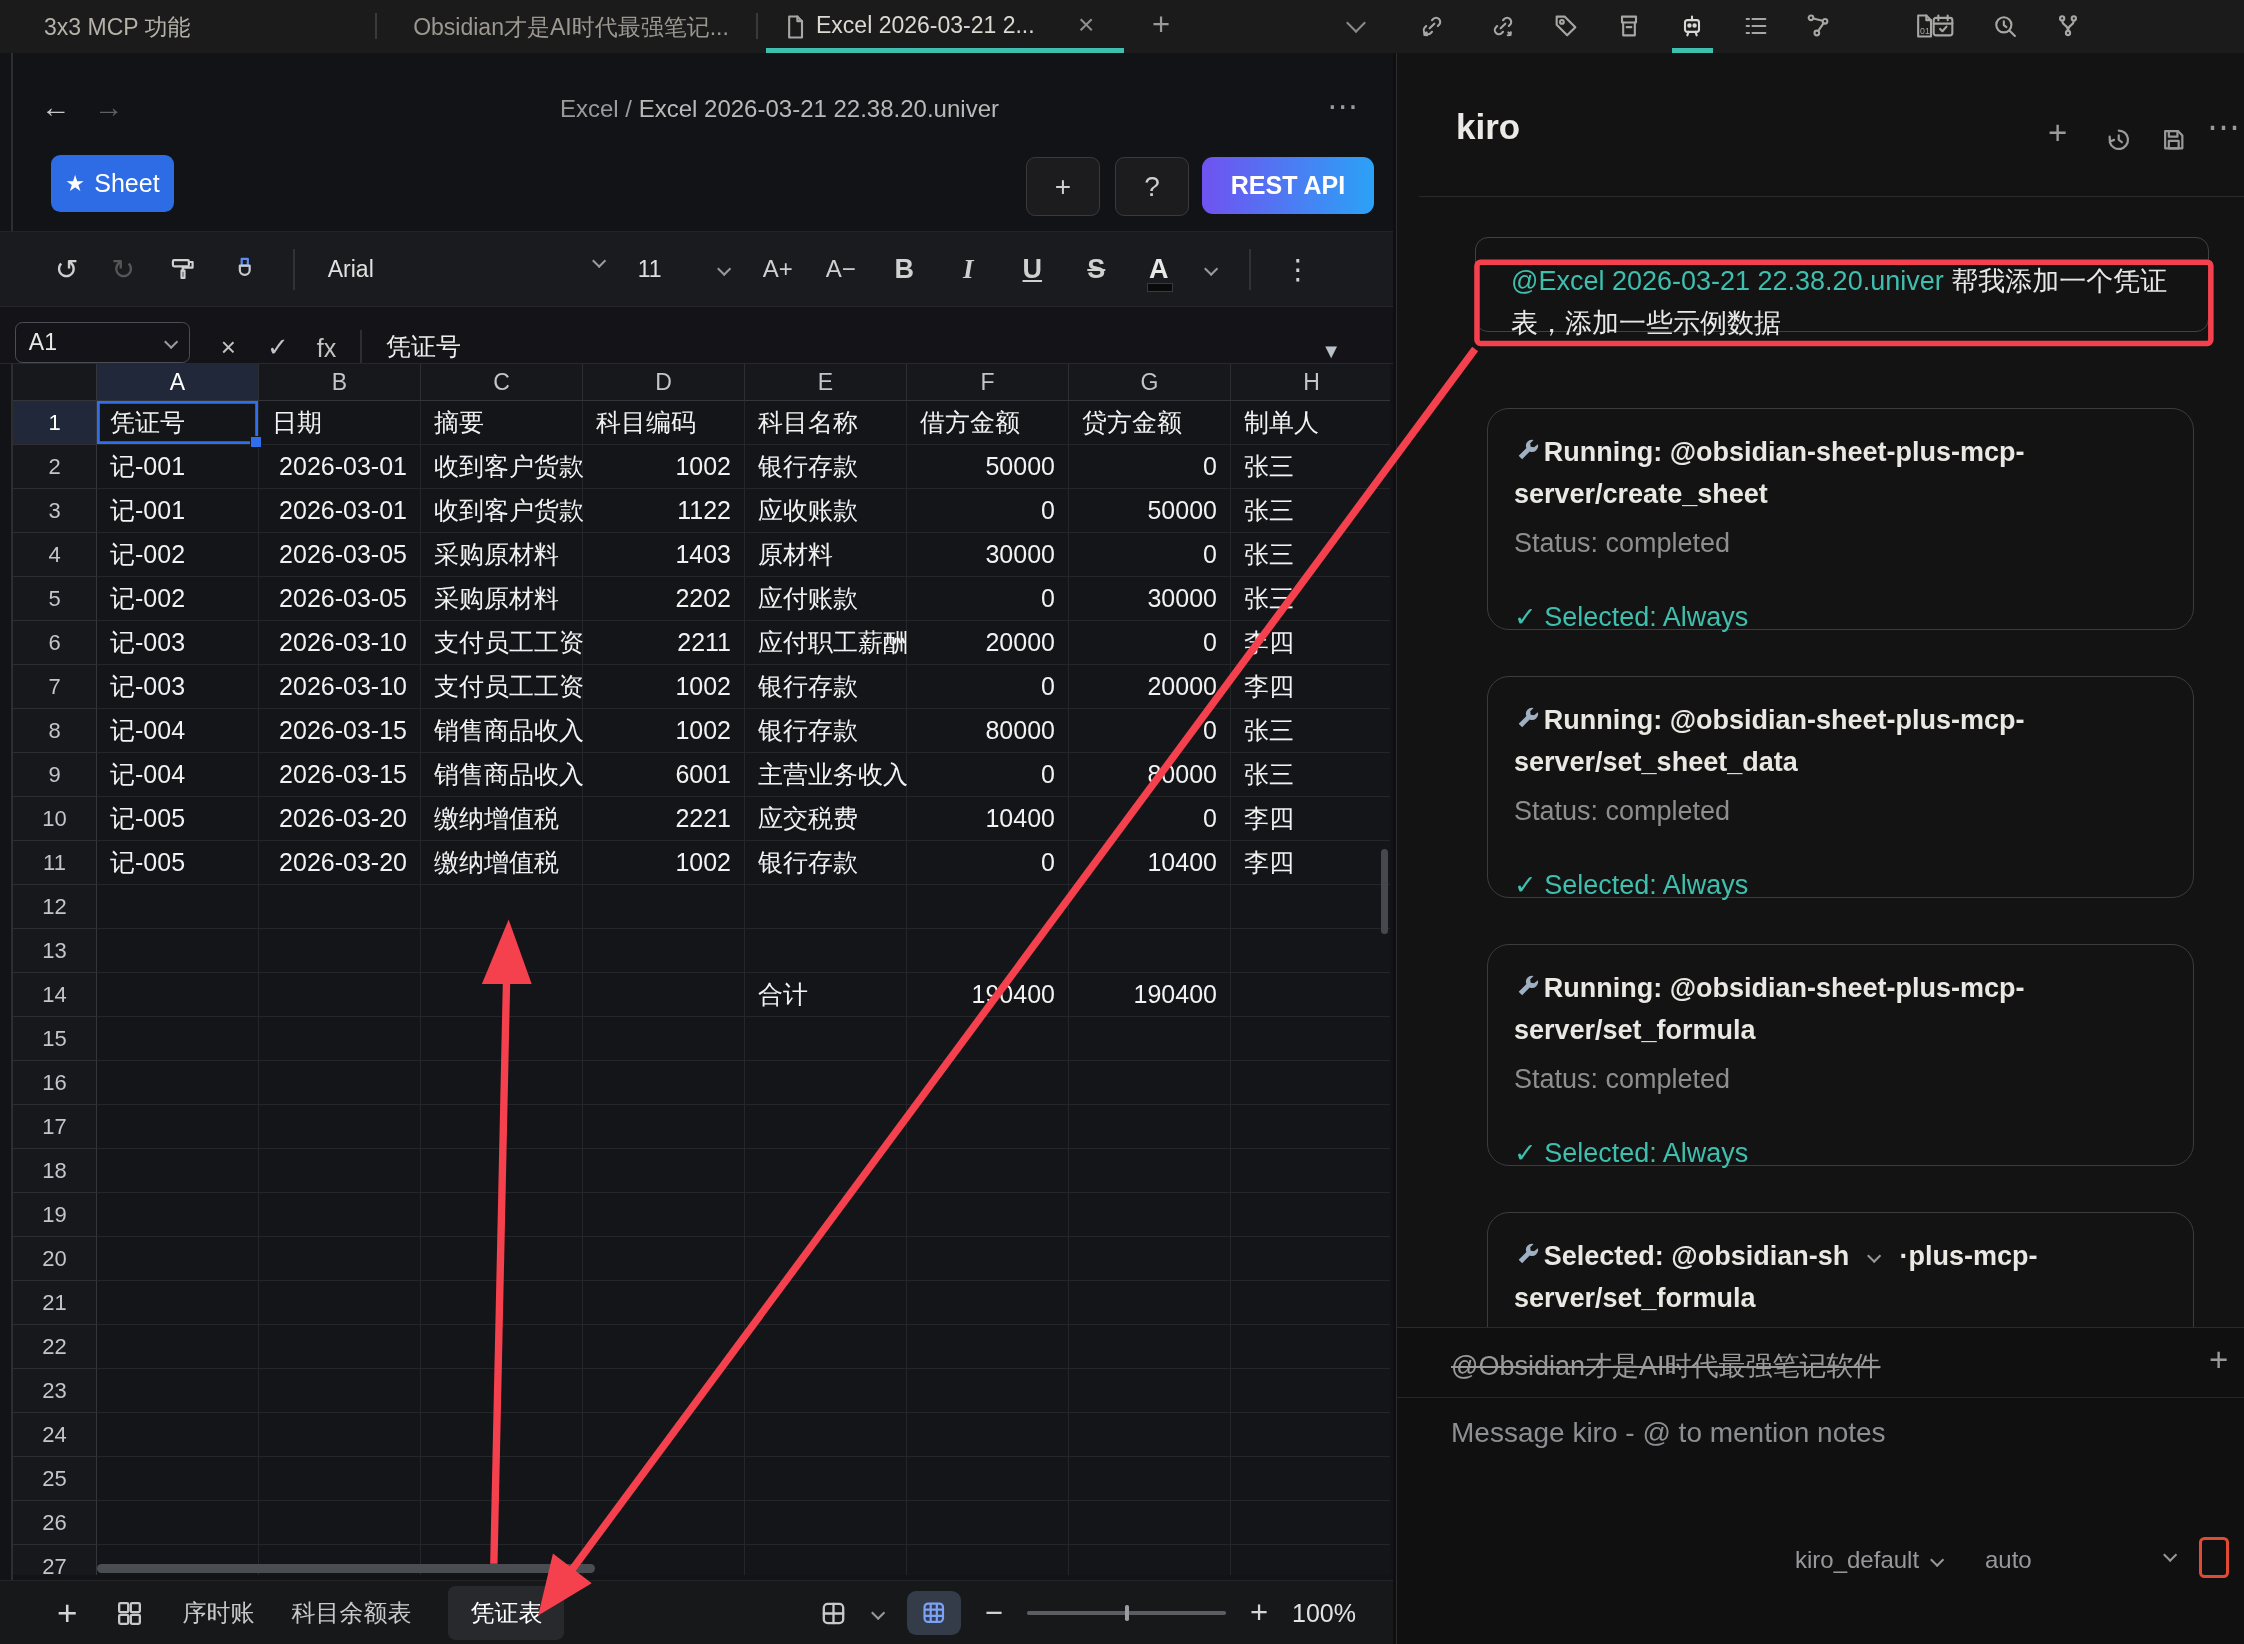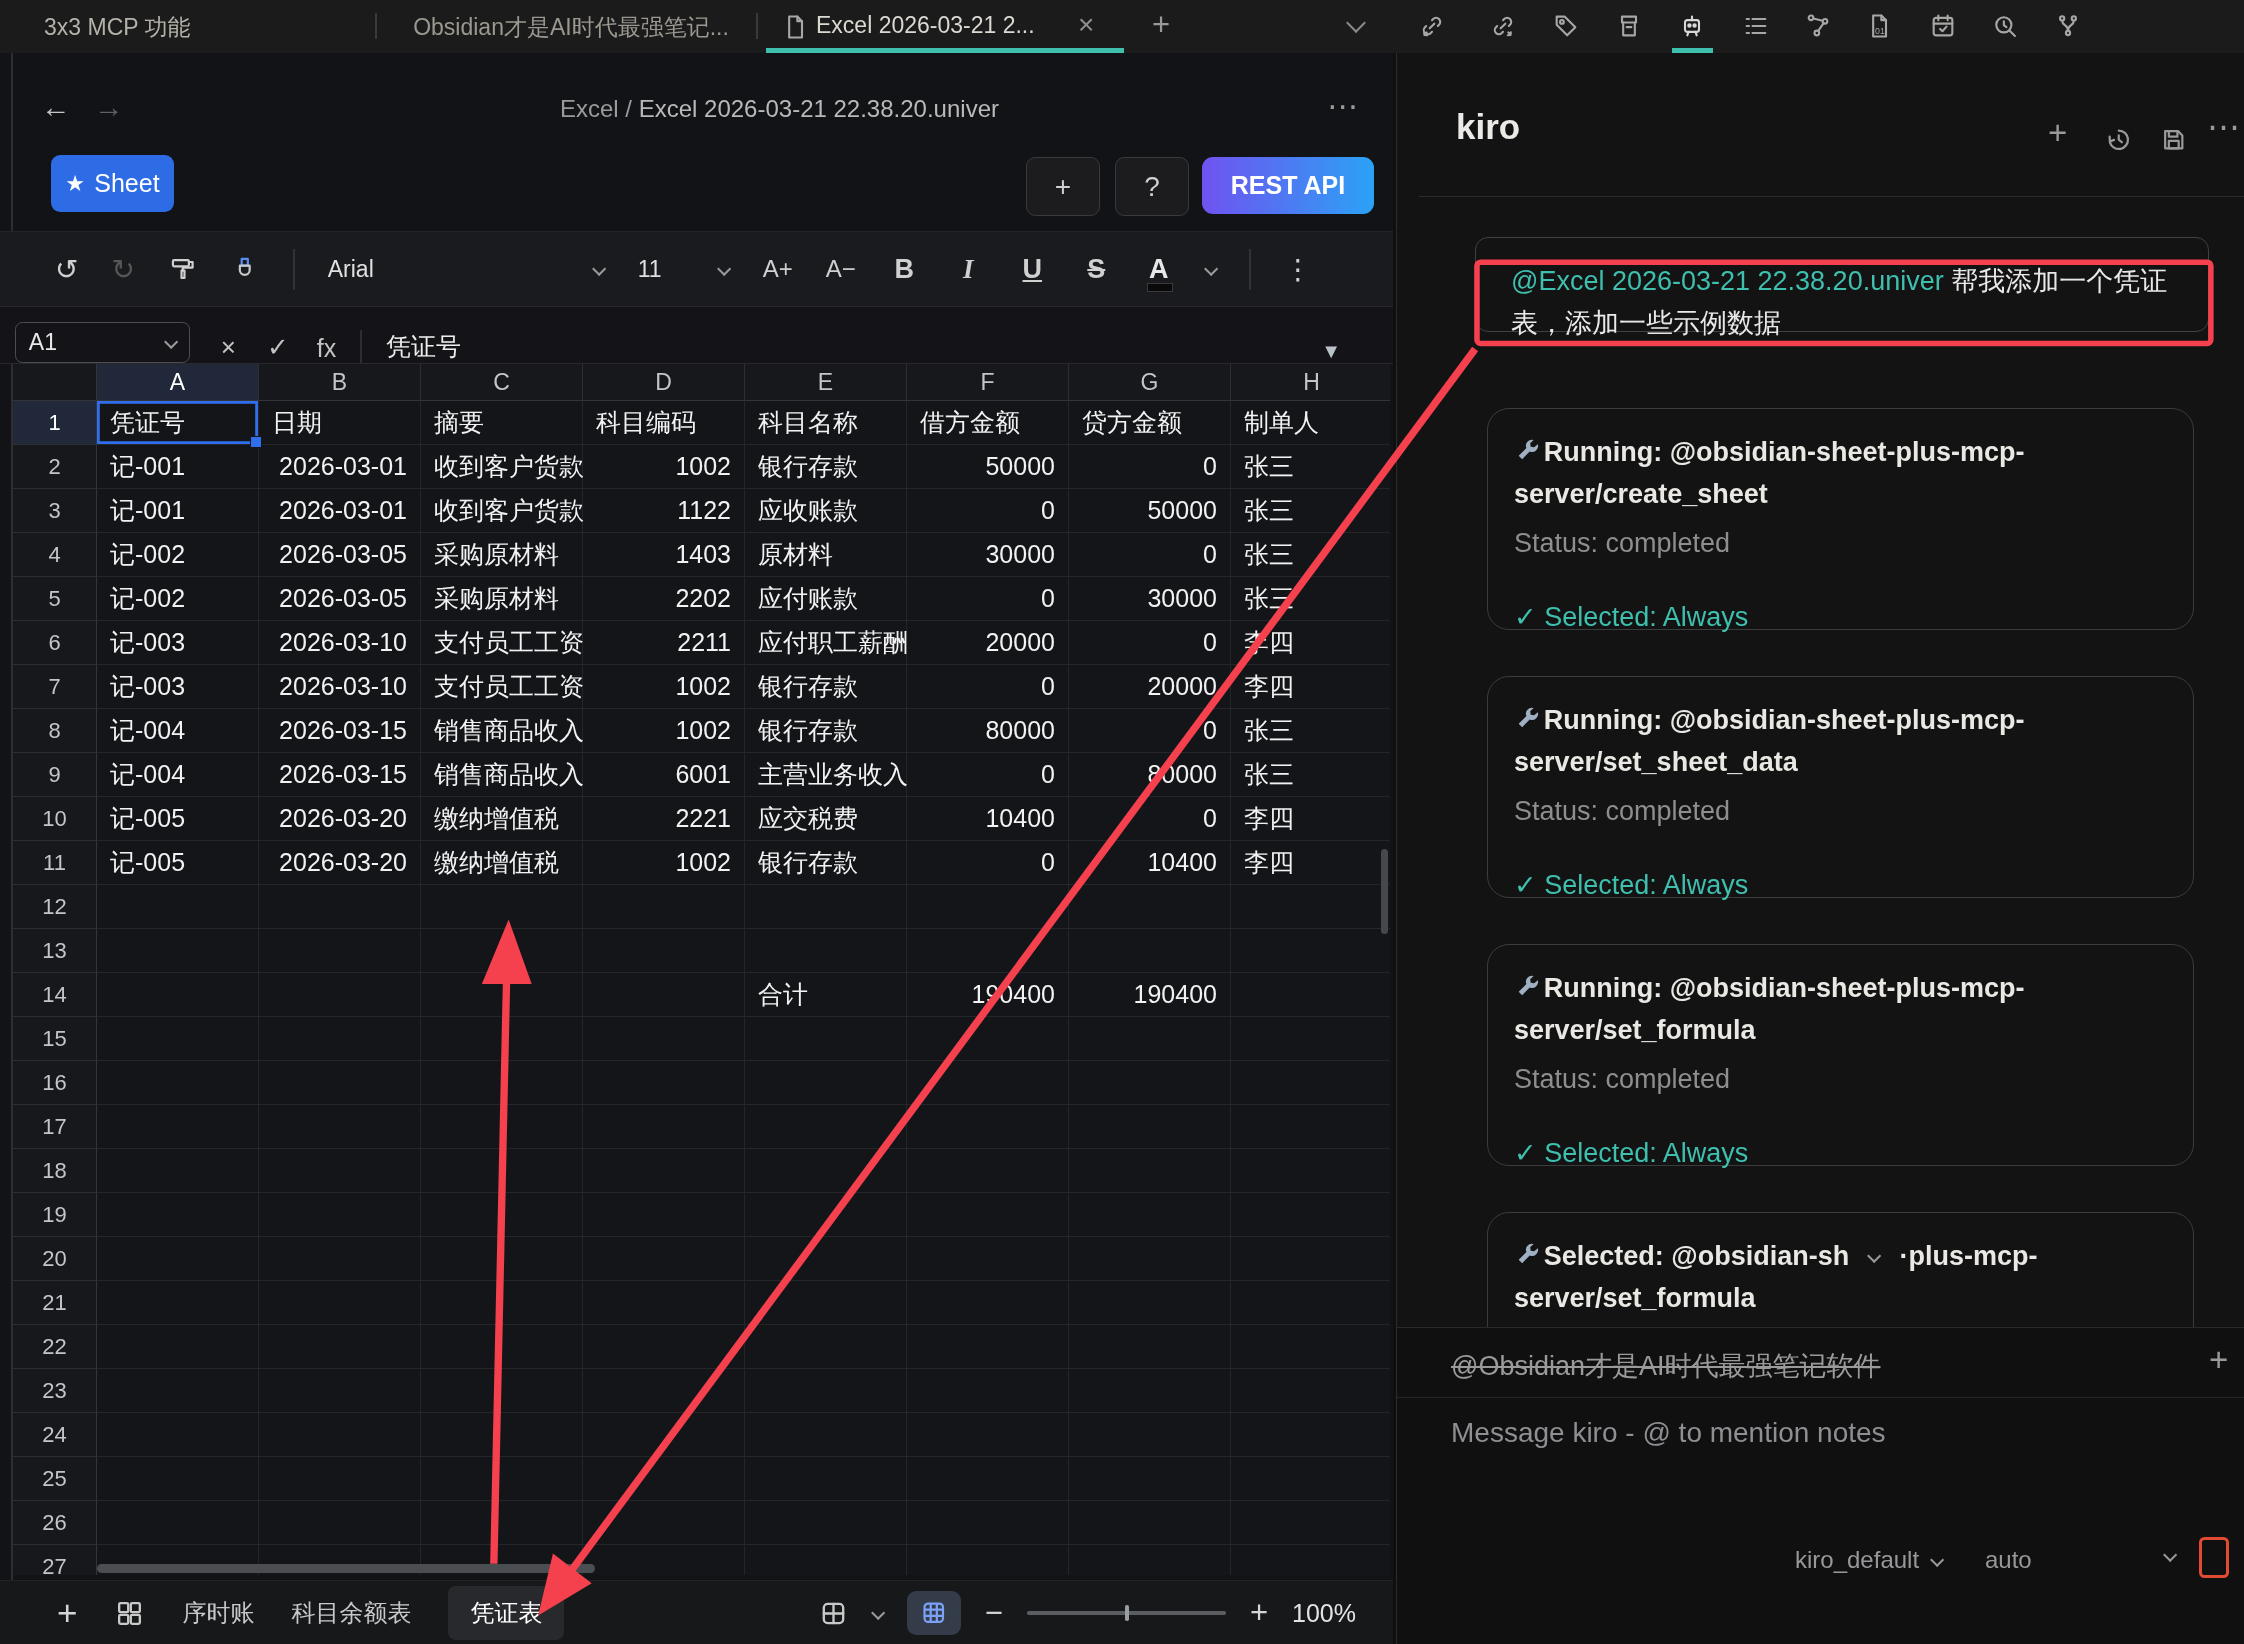--- a/index.html
+++ b/index.html
@@ -36,21 +36,21 @@
   .ghost-btn{top:104px;width:72px;height:57px;border:1.8px solid #3a3a3c;background:#1c1c1e;border-radius:9.2px;
              display:flex;align-items:center;justify-content:center;font-size:28px;color:#cfcfcf;}
   .rest-btn{left:1202px;top:104px;width:172px;height:57px;border-radius:11px;color:#fff;font-size:25px;font-weight:bold;
             background:linear-gradient(90deg,#6f53f0,#2ba2f6);display:flex;align-items:center;justify-content:center;}
   .tbar{left:0;top:178px;width:1393px;height:76px;background:#1a1b1e;border-top:0.9px solid #232326;border-bottom:0.9px solid #28282b;
         display:flex;align-items:center;padding-left:55px;box-sizing:border-box;gap:33px;}
   .tbtn{font-size:28px;color:#d0d0d0;}
   .tbtn.dim{color:#565656;}
   .tbtn.letter{font-size:27px;font-weight:bold;width:31px;text-align:center;}
   .t-div{width:1.8px;height:41px;background:#323235;}
-  .font-box{width:277px;display:flex;justify-content:space-between;align-items:center;color:#e0e0e0;font-size:23px;}
+  .font-box{width:277px;display:flex;justify-content:space-between;align-items:flex-start;color:#e0e0e0;font-size:23px;}
   .size-box{width:92px;display:flex;justify-content:space-between;align-items:center;color:#e0e0e0;font-size:23px;}
   .a-color{position:relative;font-size:27px;font-weight:bold;width:28px;text-align:center;}
   .a-color::after{content:"";position:absolute;left:1.8px;bottom:-7.4px;width:24px;height:7.4px;background:#0a0a0a;border:0.9px solid #3a3a3a;}
   .fbar{left:0;top:254px;width:1393px;height:57px;background:#141418;border-bottom:0.9px solid #28282b;
         display:flex;align-items:flex-end;padding-left:14.8px;box-sizing:border-box;}
   .name-box{width:175px;height:41px;border:1.8px solid #4b4e54;border-radius:7.4px;display:flex;align-items:center;
             justify-content:space-between;padding:0 13px;box-sizing:border-box;font-size:23px;color:#e8e8e8;}
   .f-ic{font-size:26px;color:#c3c3c3;margin-left:31px;}
   .f-fx{font-size:25px;color:#c3c3c3;margin-left:28px;}
   .f-div{width:1.8px;height:33px;background:#2e2e31;margin-left:24px;}
@@ -182,21 +182,21 @@
         </svg>
     </span>
     <span class="abs ti" style="left:1804px;">
       <svg viewBox="0 0 24 24" class="ico">
           <circle cx="6" cy="5" r="2"></circle>
           <circle cx="18" cy="8" r="2"></circle>
           <circle cx="11" cy="18" r="2"></circle>
           <path d="M8 5.5l8 2M16.8 9.5l-4.6 6.7"></path>
         </svg>
     </span>
-    <span class="abs ti" style="left:1865px;">
+    <span class="abs ti" style="left:1910px;">
       <svg viewBox="0 0 24 24" class="ico">
           <path d="M7 3h7l4 4v14H7z"></path>
           <path d="M14 3v4h4"></path>
           <text x="8.6" y="18.5" font-size="7.5" fill="currentColor" stroke="none">01</text>
         </svg>
     </span>
     <span class="abs ti" style="left:1929px;">
       <svg viewBox="0 0 24 24" class="ico">
           <rect x="4" y="5" width="16" height="15" rx="2"></rect>
           <path d="M8 3v4M16 3v4M4 10h16"></path>

